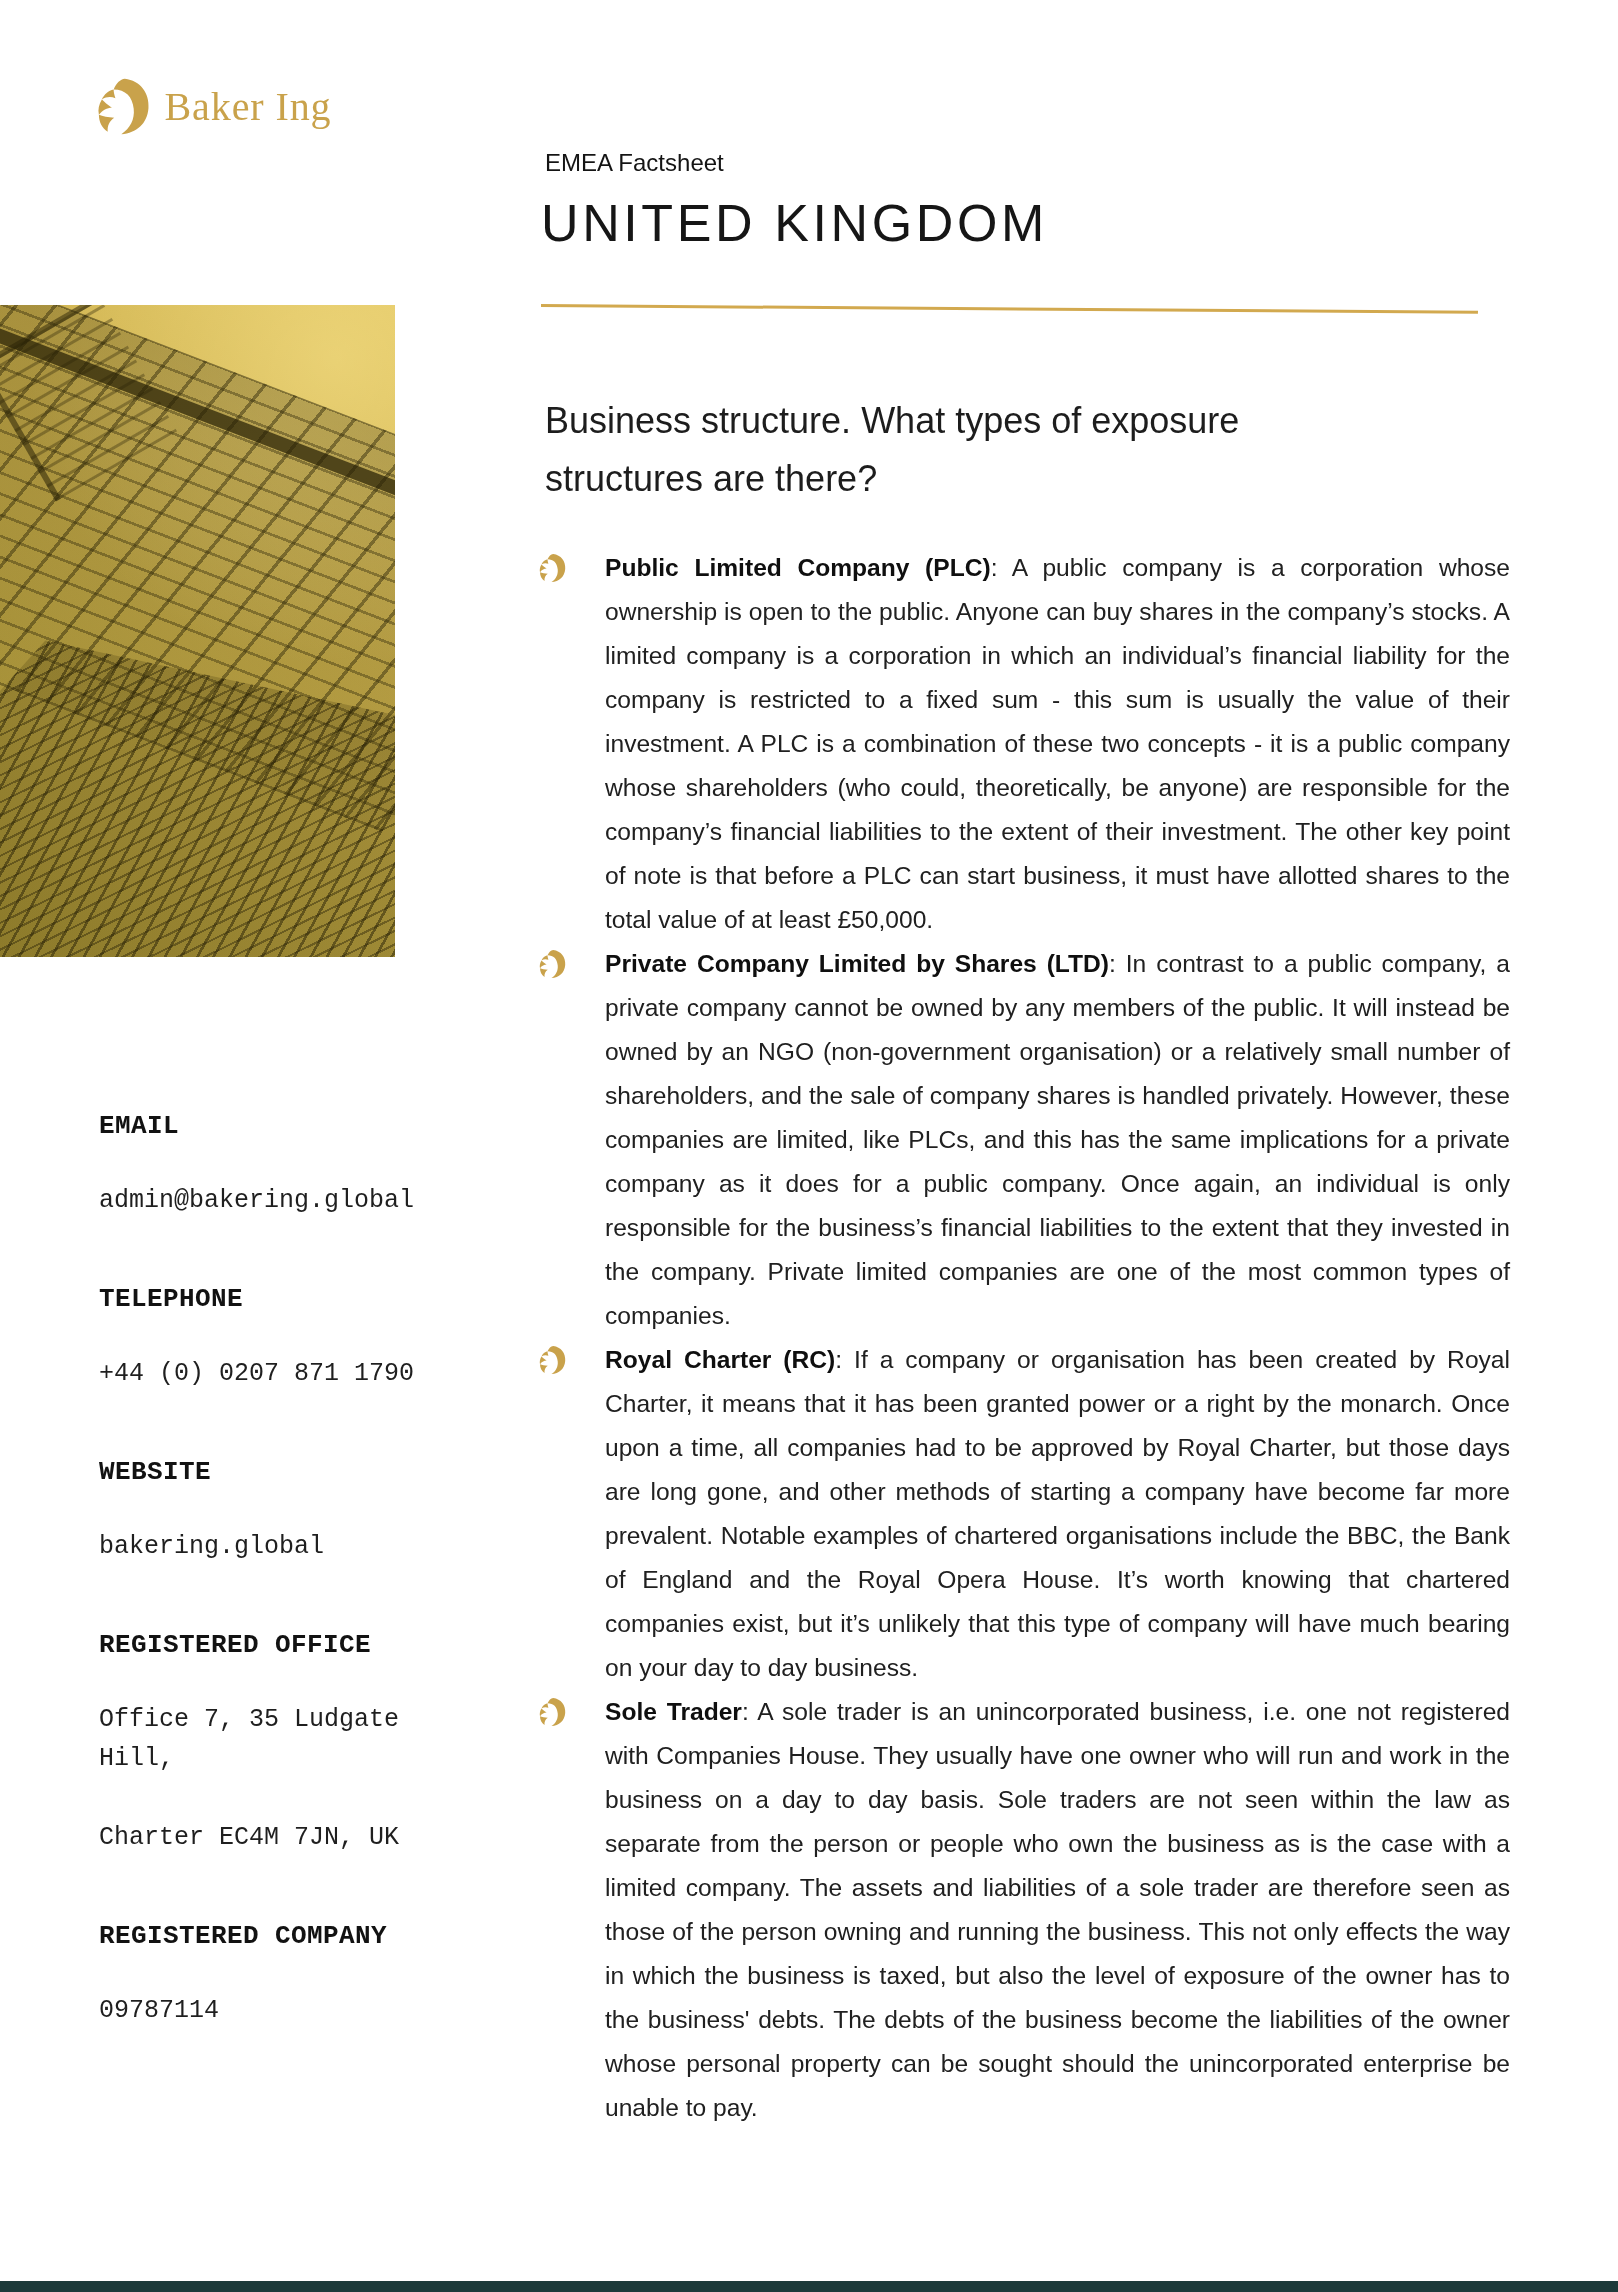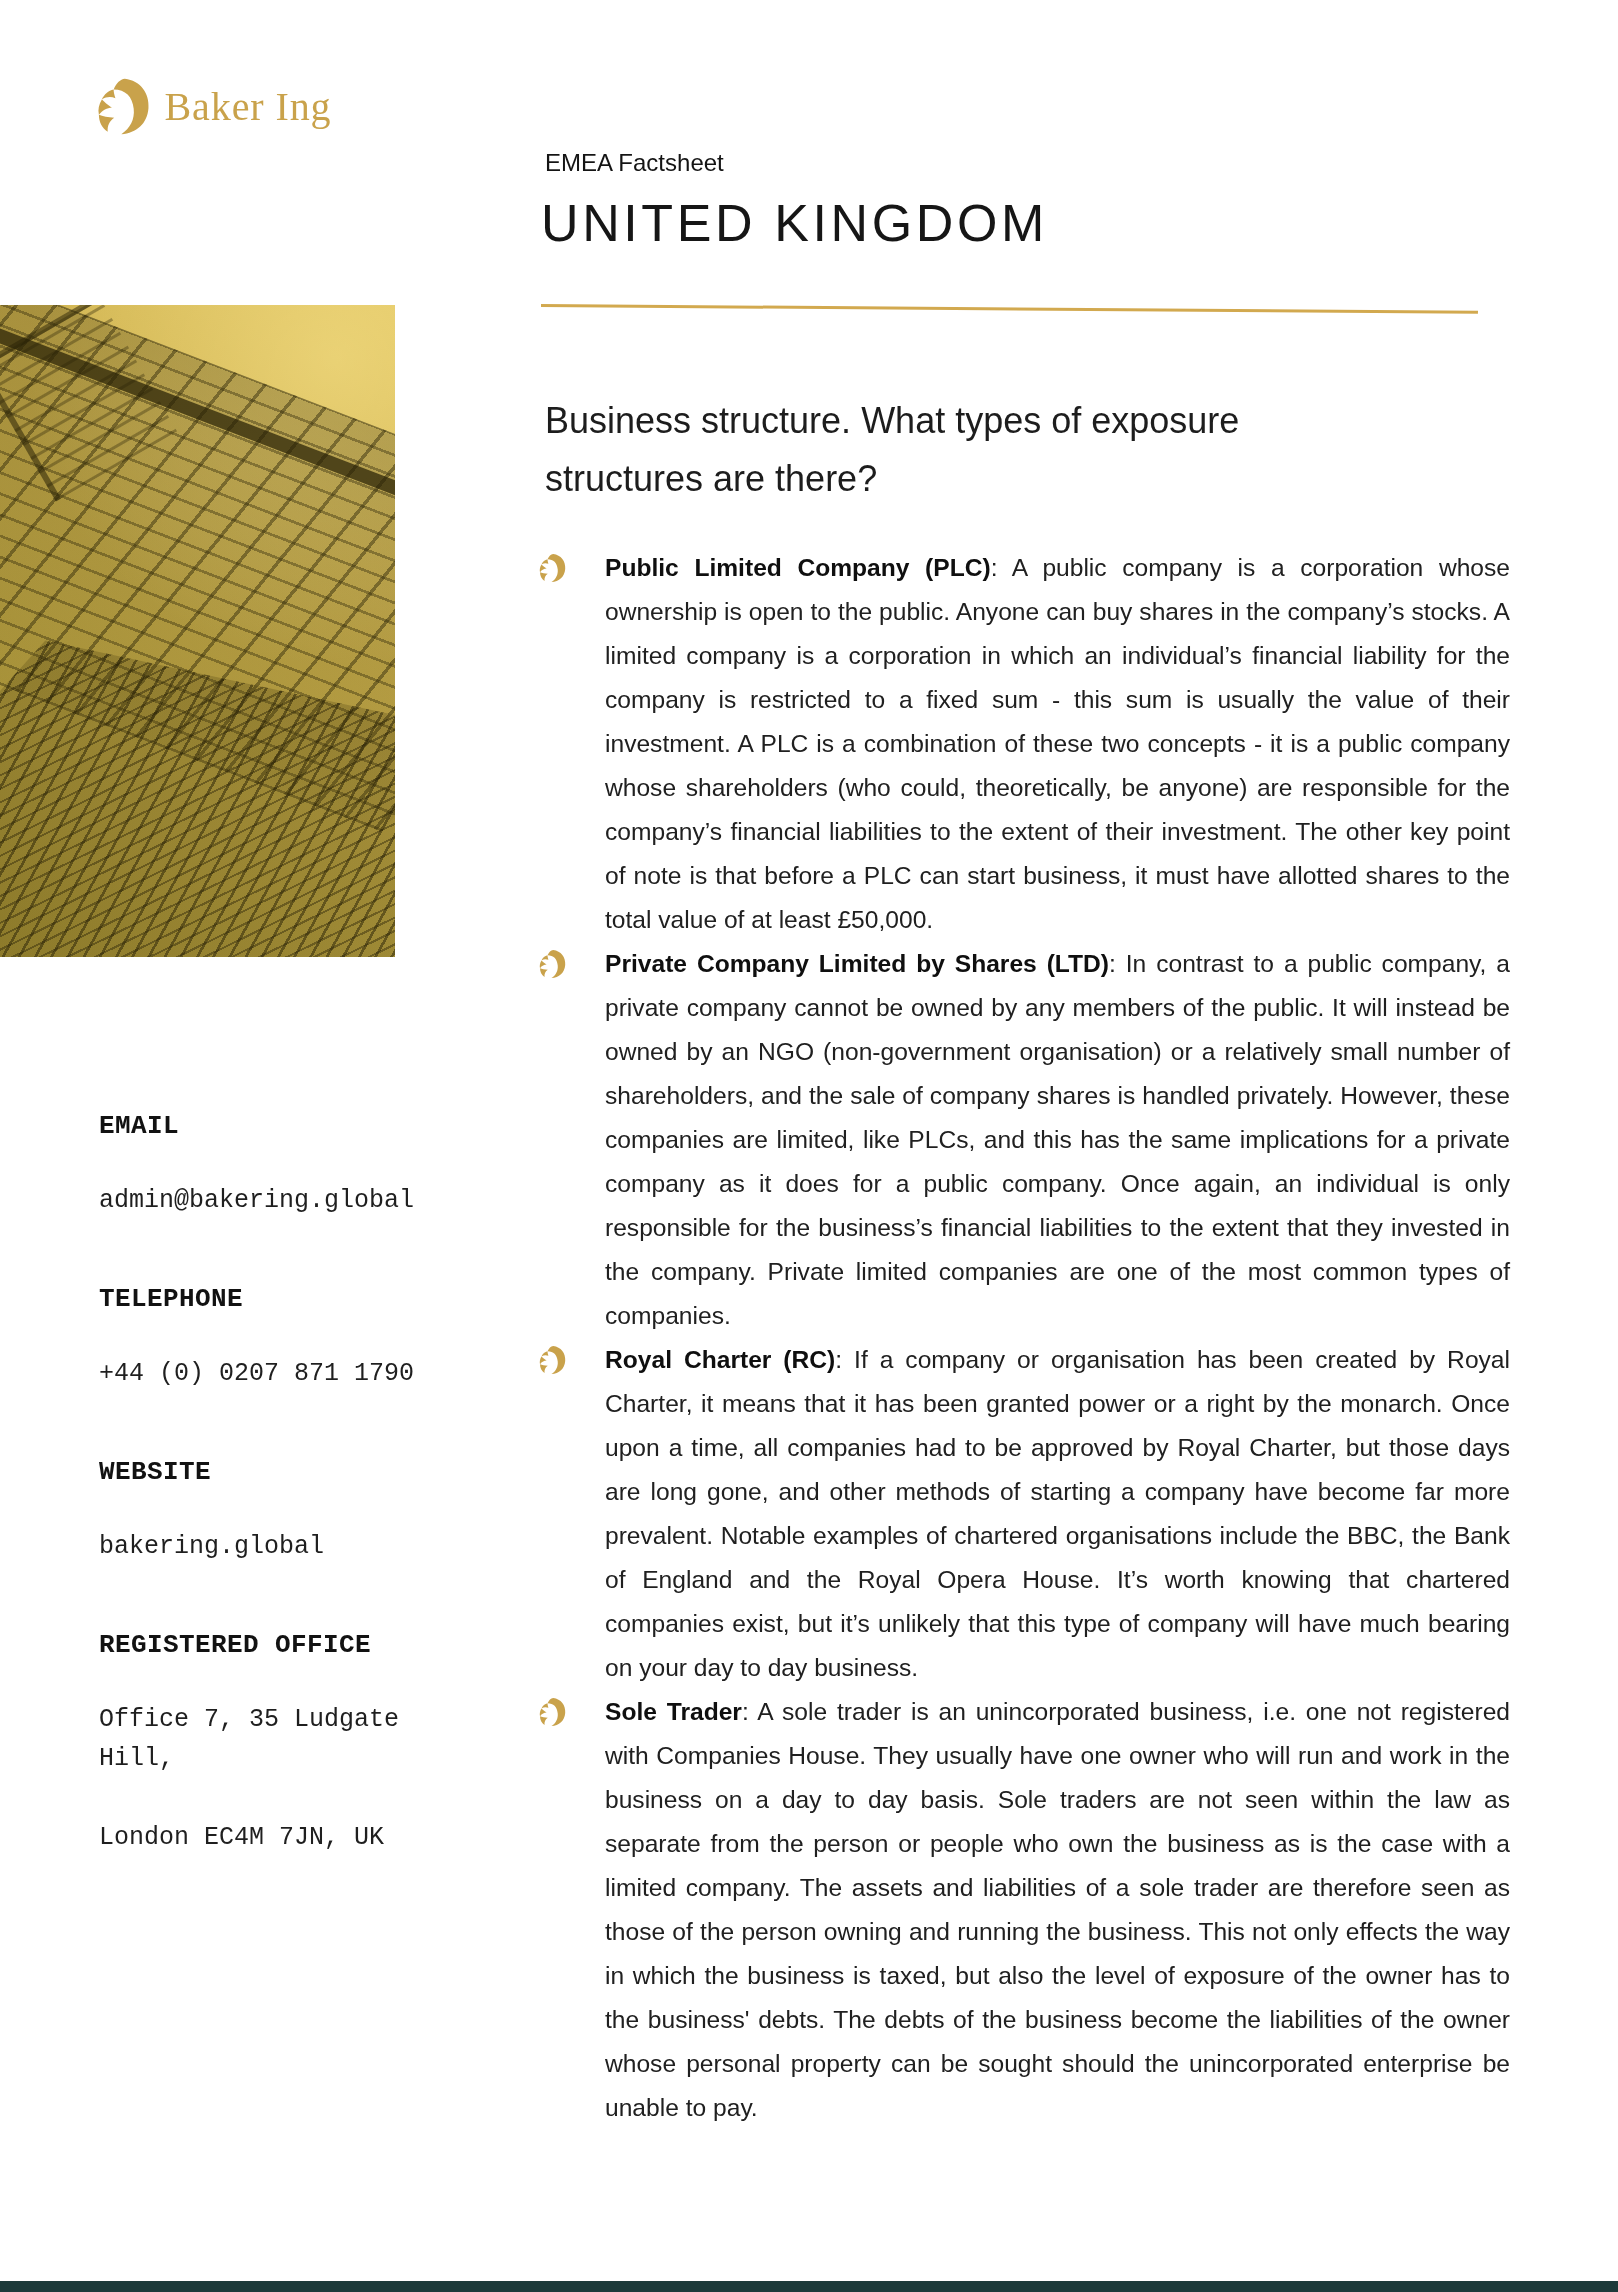--- a/index.html
+++ b/index.html
@@ -151,21 +151,25 @@
       <div class="contact-label">TELEPHONE</div>
       <div class="contact-line">+44 (0) 0207 871 1790</div>
     </div>
     <div class="contact-group">
       <div class="contact-label">WEBSITE</div>
       <div class="contact-line">bakering.global</div>
     </div>
     <div class="contact-group">
       <div class="contact-label">REGISTERED OFFICE</div>
       <div class="contact-line">Office 7, 35 Ludgate Hill,</div>
-      <div class="contact-line">London EC4M 7JN, UK</div>
+      <div class="contact-line">Charter EC4M 7JN, UK</div>
+    </div>
+    <div class="contact-group">
+      <div class="contact-label">REGISTERED COMPANY</div>
+      <div class="contact-line">09787114</div>
     </div>
   </div>
 
   <h2 class="section-heading" style="margin:0">Business structure. What types of exposure structures are there?</h2>
 
   <ul class="bullets">
     <li class="bullet-item">
       <svg class="bullet-icon" viewBox="0 0 34 34" width="30" height="30">
           <use href="#lion-glyph"></use>
         </svg>

